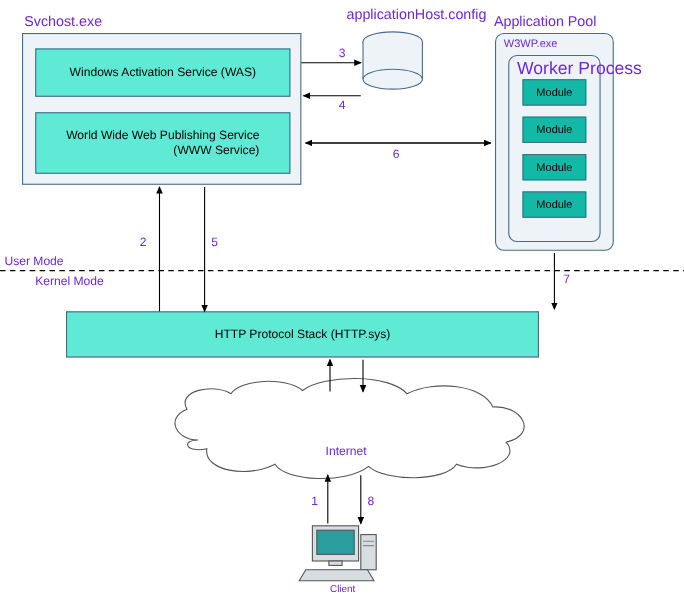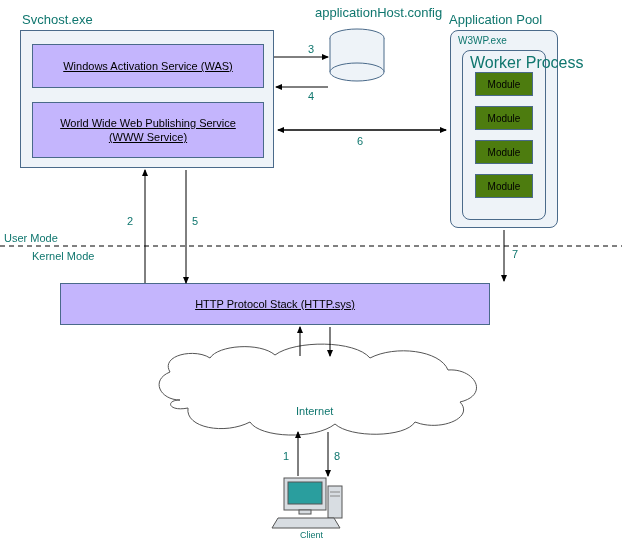--- a/index.html
+++ b/index.html
@@ -7,55 +7,54 @@
     padding: 0;
     font-family: Arial, sans-serif;
     background: #fff;
     width: 622px;
     height: 543px;
     position: relative;
   }
   .lbl {
     position: absolute;
     font-size: 11px;
-    color: #0f766e;
+    color: #6d28d9;
   }
   .title {
     font-size: 13px;
   }
   .box {
     position: absolute;
     border: 1px solid #4a6a8a;
     background: #eef3f8;
     box-sizing: border-box;
   }
   .roundbox {
     position: absolute;
     border: 1px solid #4a6a8a;
     background: #eef3f8;
     border-radius: 8px;
     box-sizing: border-box;
   }
   .innerbox {
     position: absolute;
     border: 1px solid #4a6a8a;
-    background: #c4b5fd;
+    background: #5eead4;
     box-sizing: border-box;
     display: flex;
     align-items: center;
     justify-content: center;
-    text-align: center;
+    text-align: right;
     font-size: 11px;
     padding: 4px;
     line-height: 1.3;
-    text-decoration: underline;
   }
   .module {
     border: 1px solid #4a6a8a;
-    background: #4d7c0f;
+    background: #14b8a6;
     width: 56px;
     height: 22px;
     margin: 6px auto 10px auto;
     display: flex;
     align-items: center;
     justify-content: center;
     font-size: 10px;
   }
   svg.overlay {
     position: absolute;

